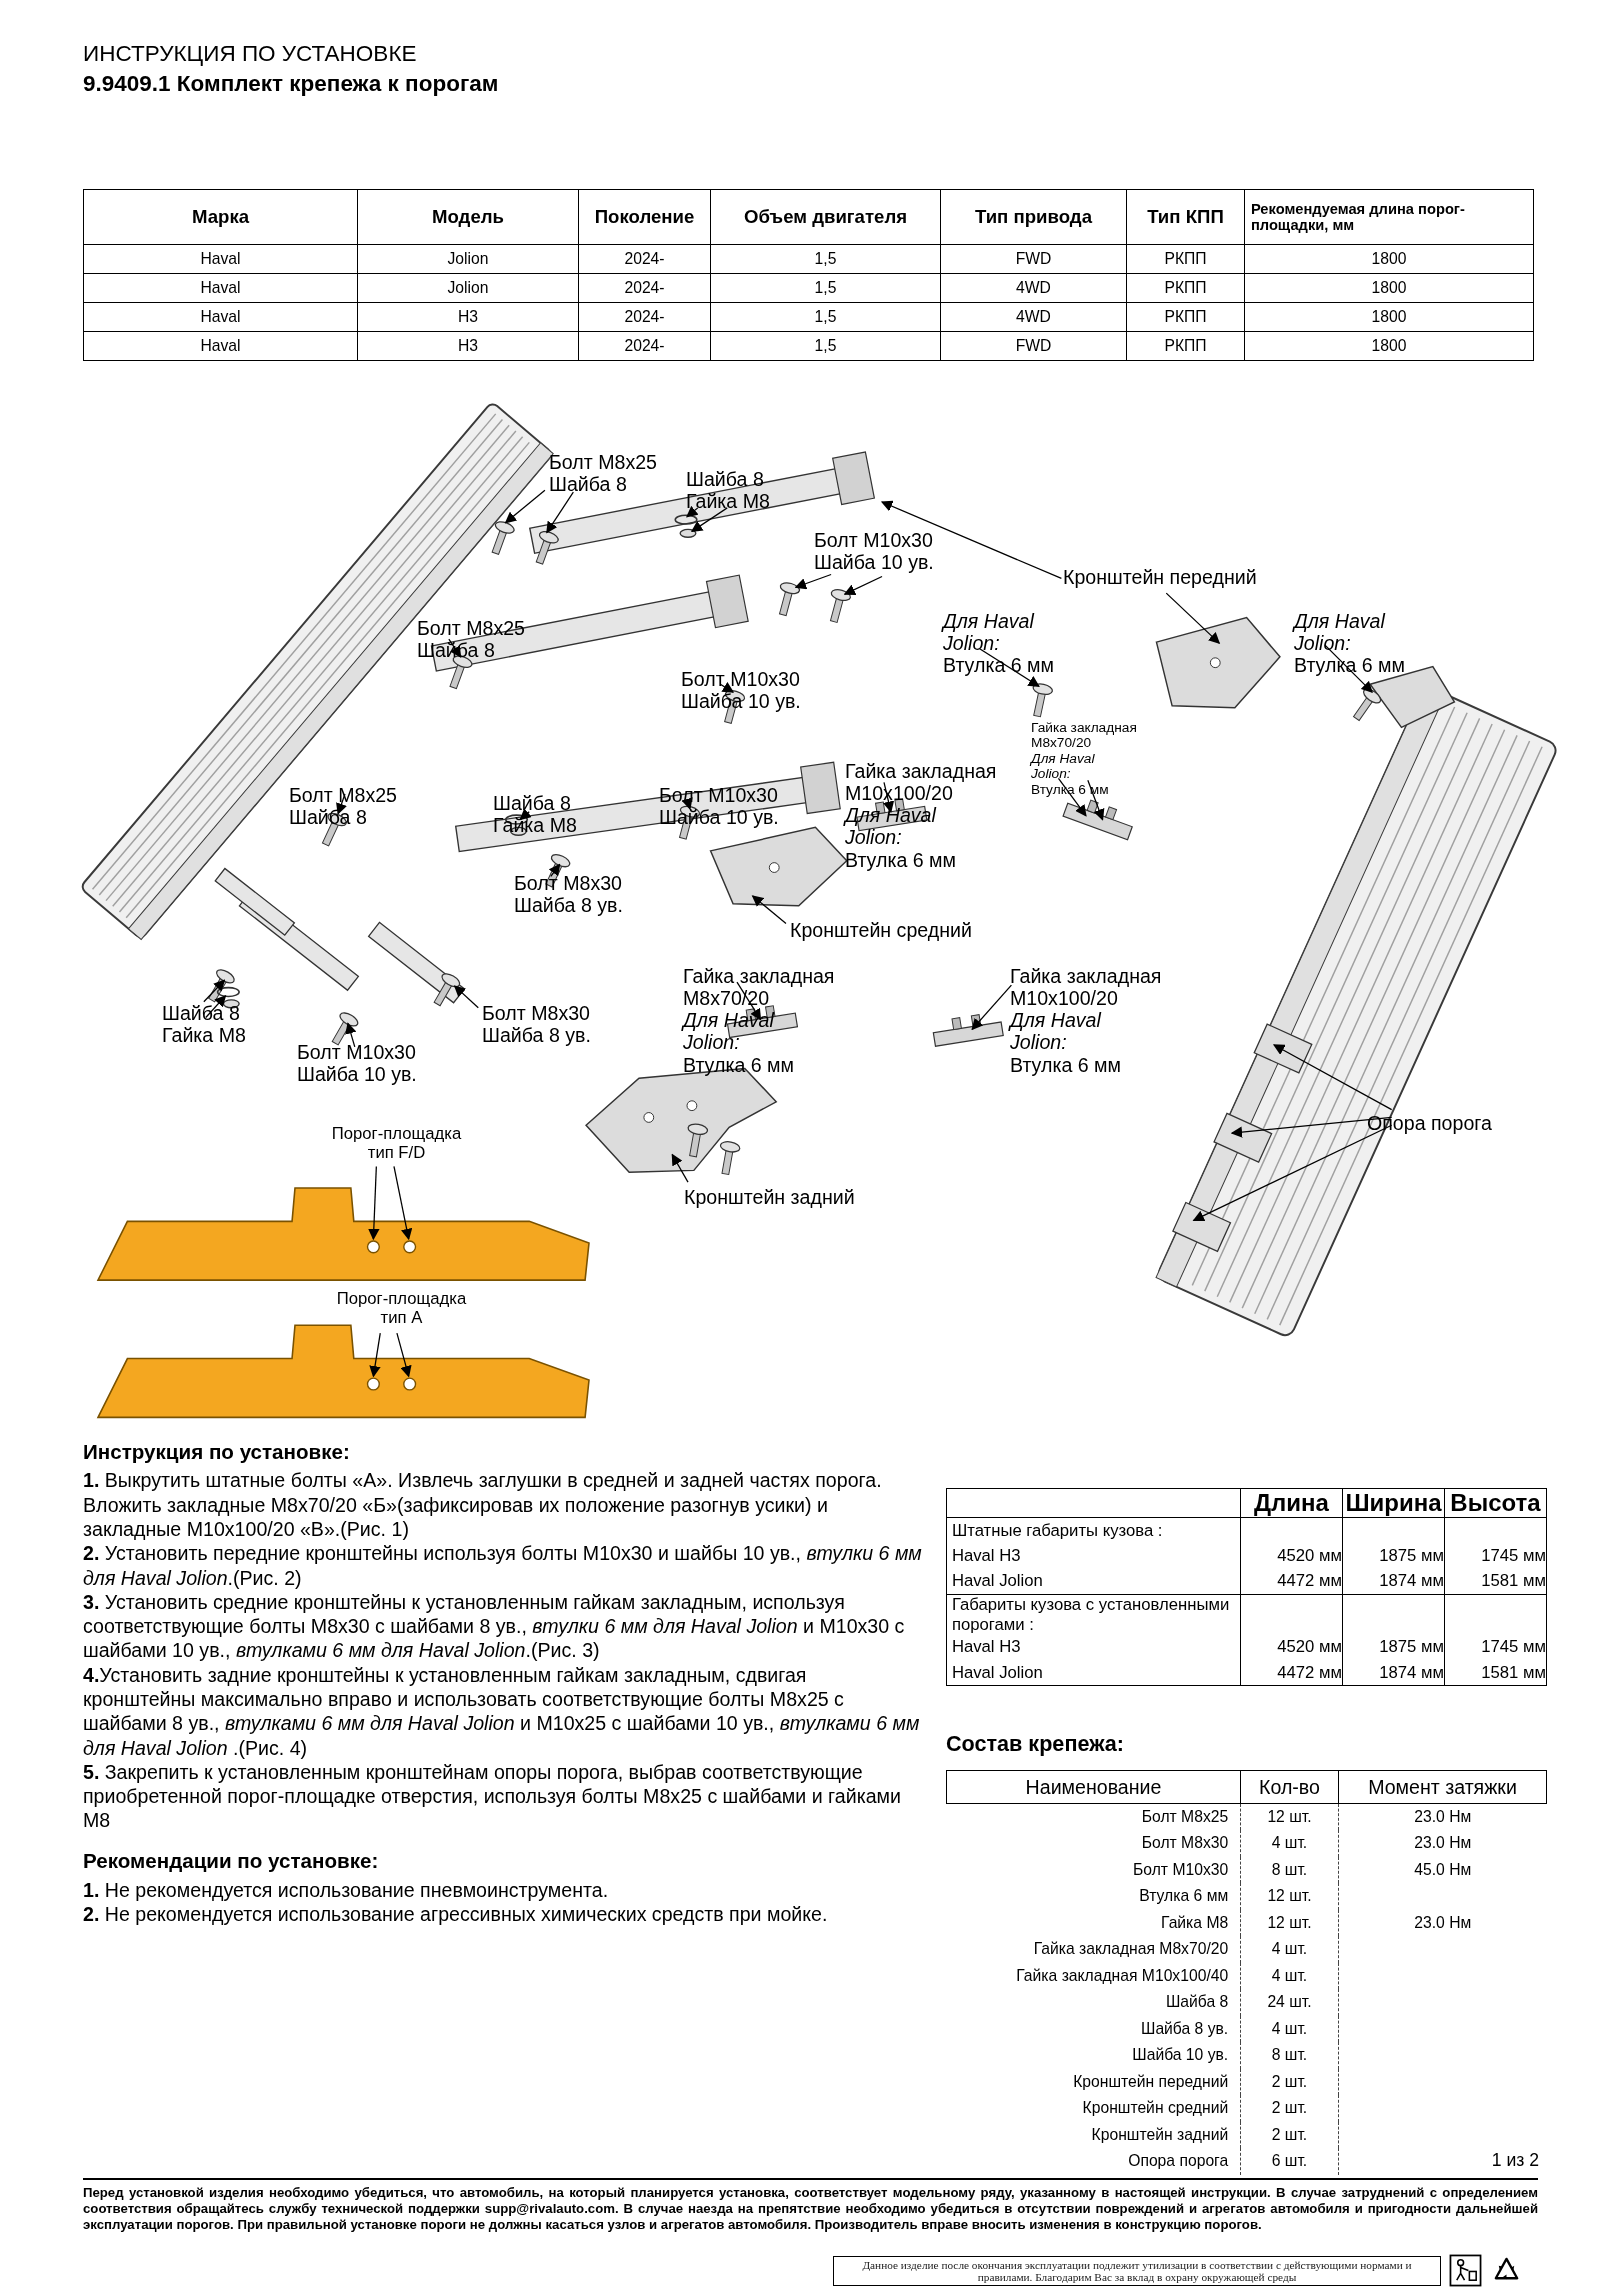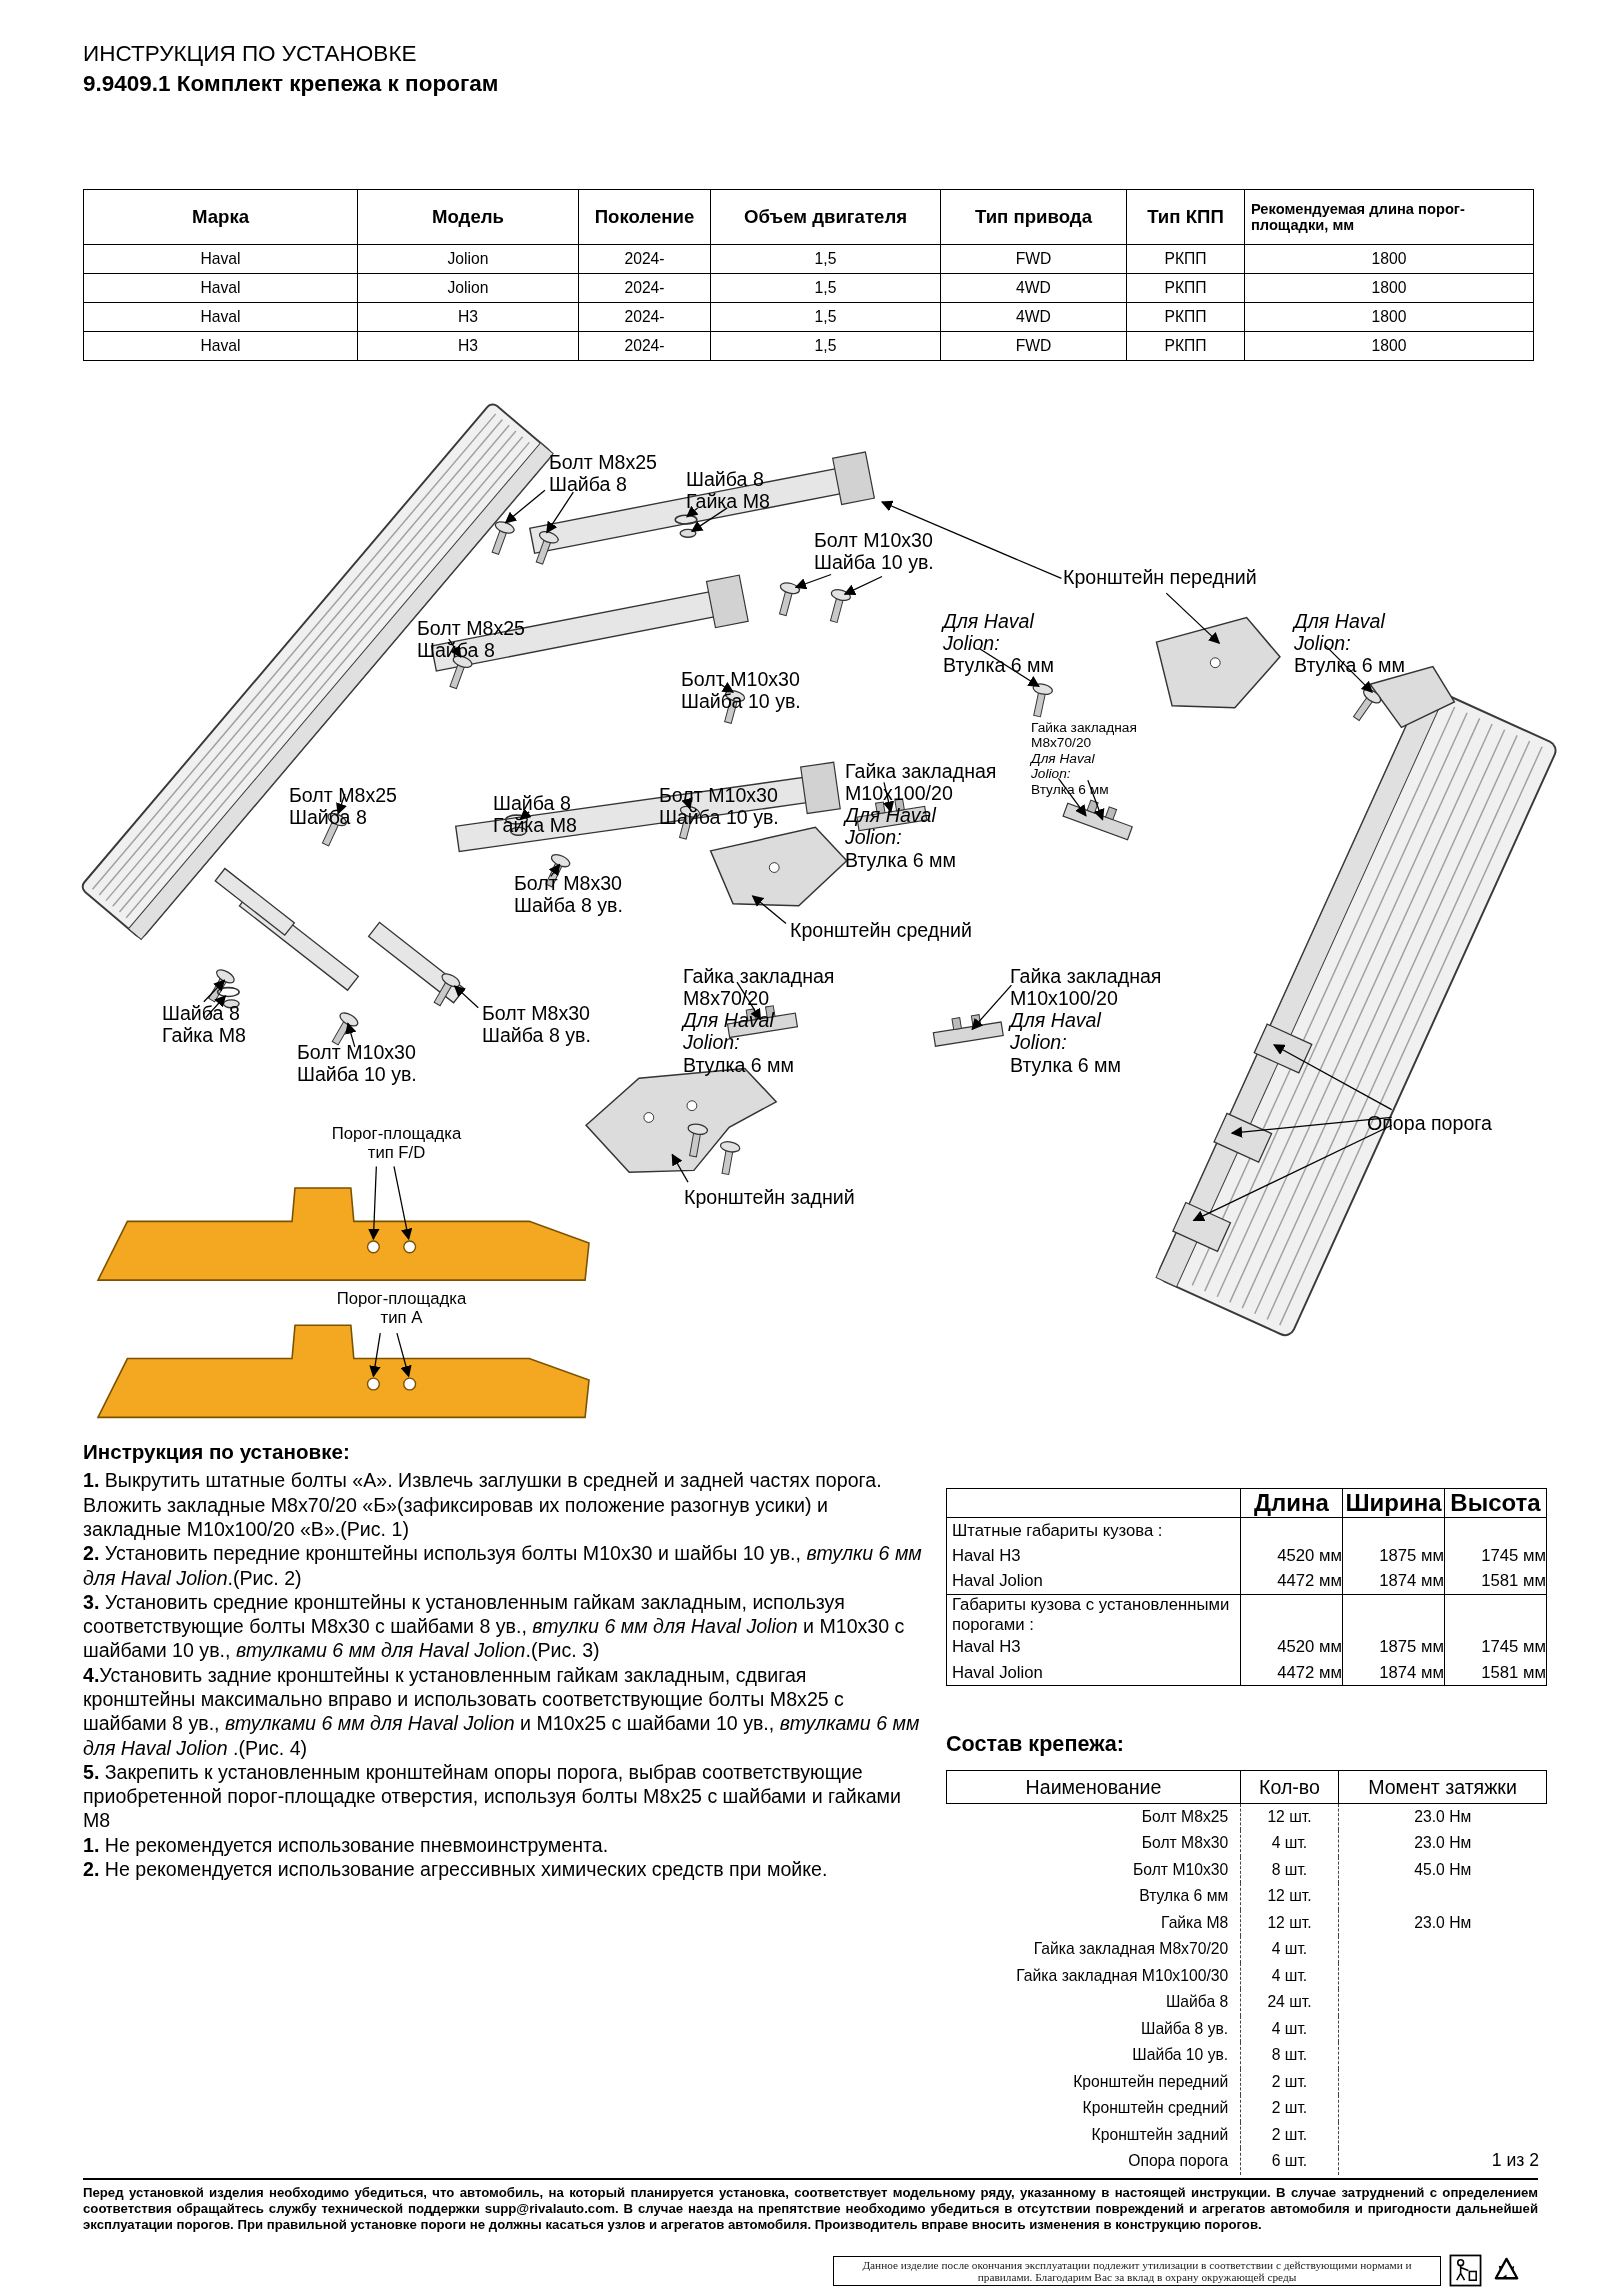--- a/index.html
+++ b/index.html
@@ -433,20 +433,21 @@
 
   <div id="instructions">
     <div class="h">Инструкция по установке:</div>
     <div id="instruction-items">
         <div class="ins-item"><b>1.</b> Выкрутить штатные болты «А». Извлечь заглушки в средней и задней частях порога. Вложить закладные М8х70/20 «Б»(зафиксировав их положение разогнув усики) и закладные М10х100/20 «В».(Рис. 1)</div>
         <div class="ins-item"><b>2.</b> Установить передние кронштейны используя болты М10х30 и шайбы 10 ув., <i>втулки 6 мм для Haval Jolion</i>.(Рис. 2)</div>
         <div class="ins-item"><b>3.</b> Установить средние кронштейны к установленным гайкам закладным, используя соответствующие болты М8х30 с шайбами 8 ув., <i>втулки 6 мм для Haval Jolion</i> и М10х30 с шайбами 10 ув., <i>втулками 6 мм для Haval Jolion</i>.(Рис. 3)</div>
         <div class="ins-item"><b>4.</b>Установить задние кронштейны к установленным гайкам закладным, сдвигая кронштейны максимально вправо и использовать соответствующие болты М8х25 с шайбами 8 ув., <i>втулками 6 мм для Haval Jolion</i> и М10х25 с шайбами 10 ув., <i>втулками 6 мм для Haval Jolion</i> .(Рис. 4)</div>
         <div class="ins-item"><b>5.</b> Закрепить к установленным кронштейнам опоры порога, выбрав соответствующие приобретенной порог-площадке отверстия, используя болты М8х25 с шайбами и гайками М8</div>
       </div>
+    <div class="h rec">Рекомендации по установке:</div>
     <div id="recommendation-items">
         <div class="ins-item"><b>1.</b> Не рекомендуется использование пневмоинструмента.</div>
         <div class="ins-item"><b>2.</b> Не рекомендуется использование агрессивных химических средств при мойке.</div>
       </div>
   </div>
 
   <table id="dims">
     <colgroup>
       <col style="width:294px">
         <col style="width:102px">
@@ -538,21 +539,21 @@
           <td class="fname">Гайка М8</td>
           <td class="fqty">12 шт.</td>
           <td class="ftq">23.0 Нм</td>
         </tr>
         <tr>
           <td class="fname">Гайка закладная М8х70/20</td>
           <td class="fqty">4 шт.</td>
           <td class="ftq"></td>
         </tr>
         <tr>
-          <td class="fname">Гайка закладная М10х100/30</td>
+          <td class="fname">Гайка закладная М10х100/40</td>
           <td class="fqty">4 шт.</td>
           <td class="ftq"></td>
         </tr>
         <tr>
           <td class="fname">Шайба 8</td>
           <td class="fqty">24 шт.</td>
           <td class="ftq"></td>
         </tr>
         <tr>
           <td class="fname">Шайба 8 ув.</td>

